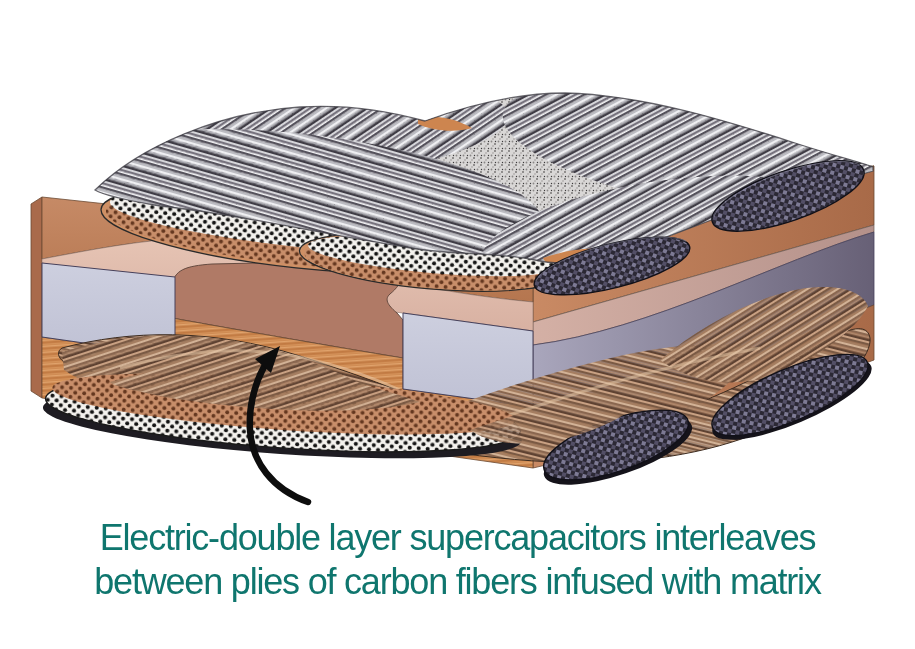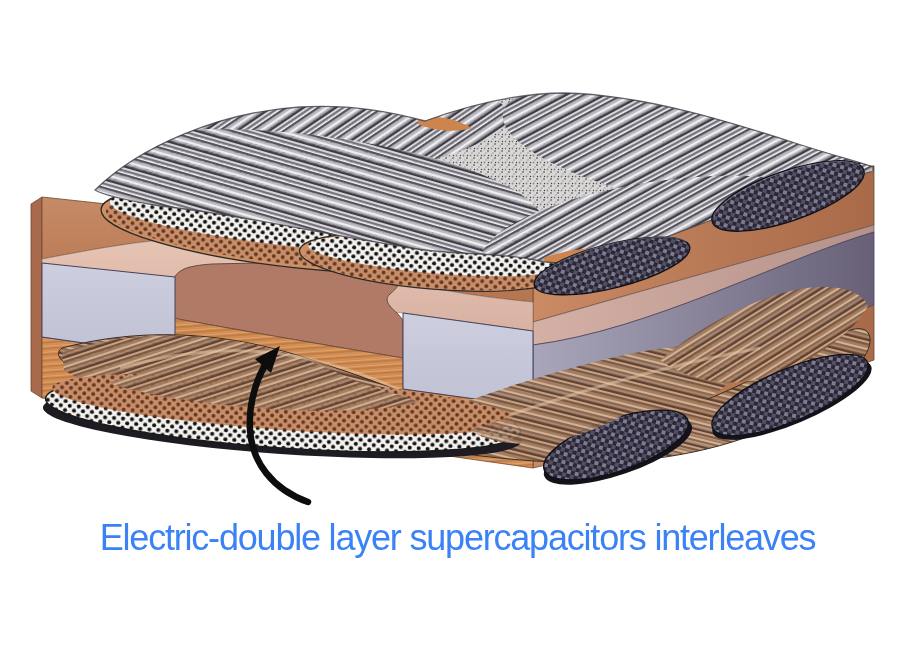--- a/index.html
+++ b/index.html
@@ -1,20 +1,20 @@
 <!DOCTYPE html>
 <html><head>
 <meta charset="utf-8">
 <style>
   html,body{margin:0;padding:0;background:#ffffff;}
   .stage{position:relative;width:915px;height:649px;background:#ffffff;overflow:hidden;
          font-family:"Liberation Sans",sans-serif;}
   .fig{position:absolute;left:0;top:0;}
   .caption{position:absolute;left:0;top:516px;width:915px;text-align:center;
-           color:#3b82f6;font-size:36px;line-height:44px;letter-spacing:-1.2px;
+           color:#0f766e;font-size:36px;line-height:44px;letter-spacing:-1.2px;
            font-family:"Liberation Sans",sans-serif;}
   .caption div{white-space:nowrap;}
 </style>
 </head>
 <body>
 
 <div class="stage">
 
 <svg class="fig" width="915" height="649" viewBox="0 0 915 649">
   <defs>
@@ -228,15 +228,16 @@
   </g>
 
   <g>
     <path d="M 308,502 C 272,489 252,462 250,430 C 248,403 258,372 271,357" fill="none" stroke="#0d0d0d" stroke-width="6.5" stroke-linecap="round"></path>
     <polygon points="280,346 271,373 255,359" fill="#0d0d0d"></polygon>
   </g>
 </svg>
 
 <div class="caption">
   <div>Electric-double layer supercapacitors interleaves</div>
+  <div>between plies of carbon fibers infused with matrix</div>
 </div>
 
 </div>
 
 </body></html>

